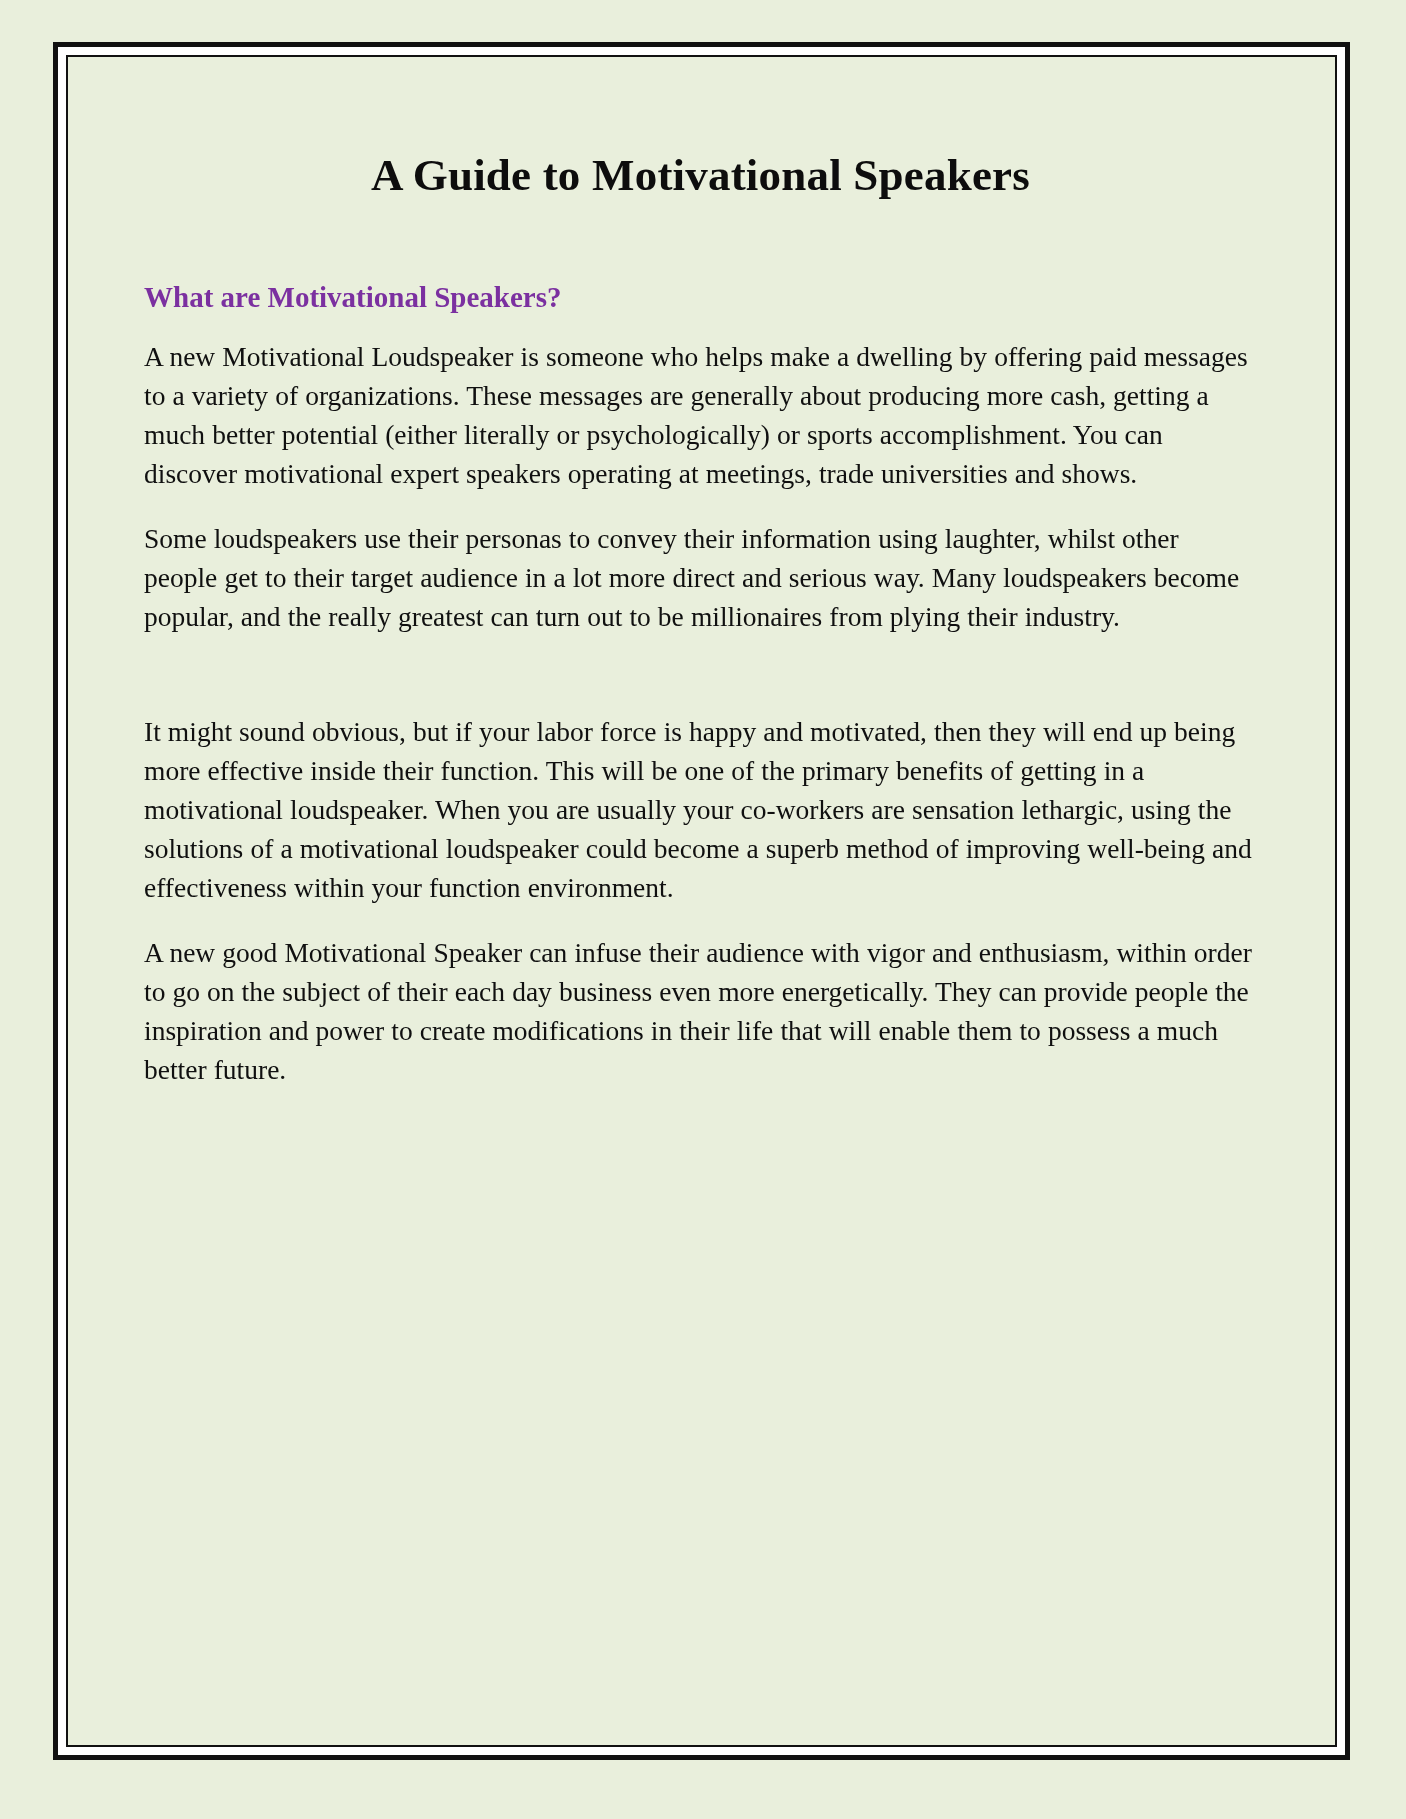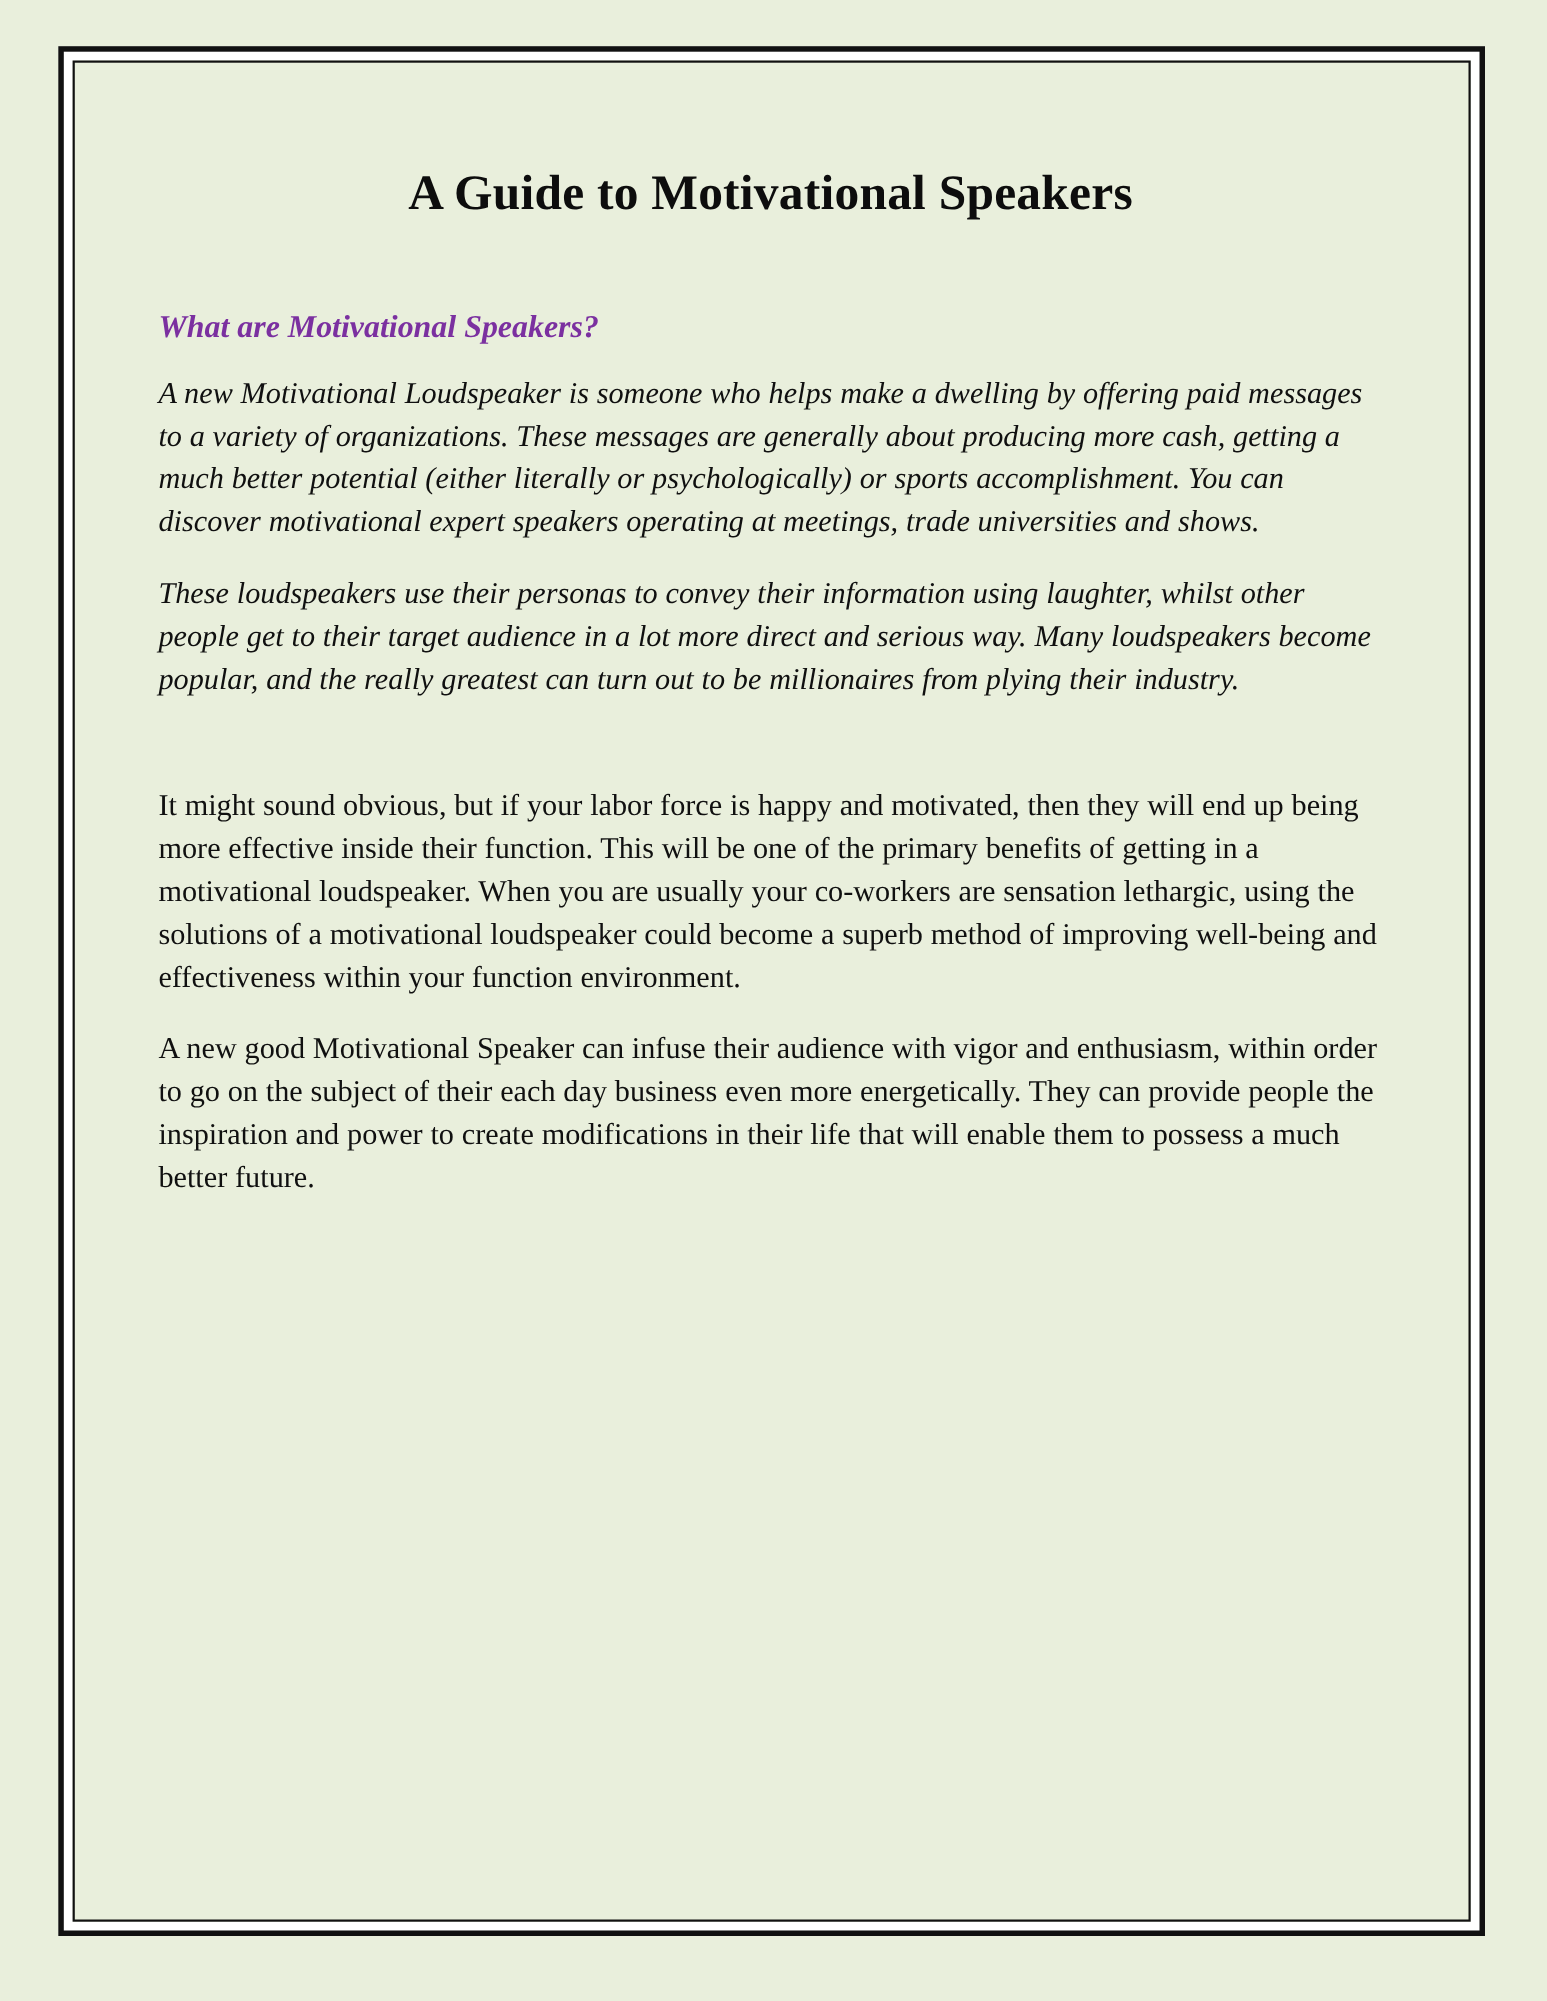--- a/index.html
+++ b/index.html
@@ -74,37 +74,37 @@
 
   h2.section-heading {
     font-size: 29px;
     font-weight: bold;
     color: #7b30a0;
     margin: 0 0 22px 0;
     line-height: 1.2;
     font-family: "Liberation Serif", "DejaVu Serif", serif;
   }
 
-  .section-1 { margin-top: 78px; font-style: italic; }
+  .section-1 { margin-top: 78px; }
   .section-2 { margin-top: 76px; }
 </style>
 </head>
 <body>
 
 <div class="page-frame">
   <div class="page-inner">
     <div class="content">
 
       <h1 class="doc-title">A Guide to Motivational Speakers</h1>
 
 
       <div class="section-1">
         <h2 class="section-heading">What are Motivational Speakers?</h2>
         <p class="body-text">A new Motivational Loudspeaker is someone who helps make a dwelling by offering paid messages to a variety of organizations. These messages are generally about producing more cash, getting a much better potential (either literally or psychologically) or sports accomplishment.  You can discover motivational expert speakers operating at meetings, trade universities and shows.</p>
-        <p class="body-text">These loudspeakers use their personas to convey their information using laughter, whilst other people get to their target audience in a lot more direct and serious way. Many loudspeakers become popular, and the really greatest can turn out to be millionaires from plying their industry.</p>
+        <p class="body-text">Some loudspeakers use their personas to convey their information using laughter, whilst other people get to their target audience in a lot more direct and serious way. Many loudspeakers become popular, and the really greatest can turn out to be millionaires from plying their industry.</p>
       </div>
 
       <div class="section-2">
         <p class="body-text">It might sound obvious, but if your labor force is happy and motivated, then they will end up being more effective inside their function. This will be one of the primary benefits of getting in a motivational loudspeaker.  When you are usually your co-workers are sensation lethargic, using the solutions of a motivational loudspeaker could become a superb method of improving well-being and effectiveness within your function environment.</p>
         <p class="body-text">A new good Motivational Speaker can infuse their audience with vigor and enthusiasm, within order to go on the subject of their each day business even more energetically. They can provide people the inspiration and power to create modifications in their life that will enable them to possess a much better future.</p>
       </div>
 
     </div>
   </div>
 </div>

